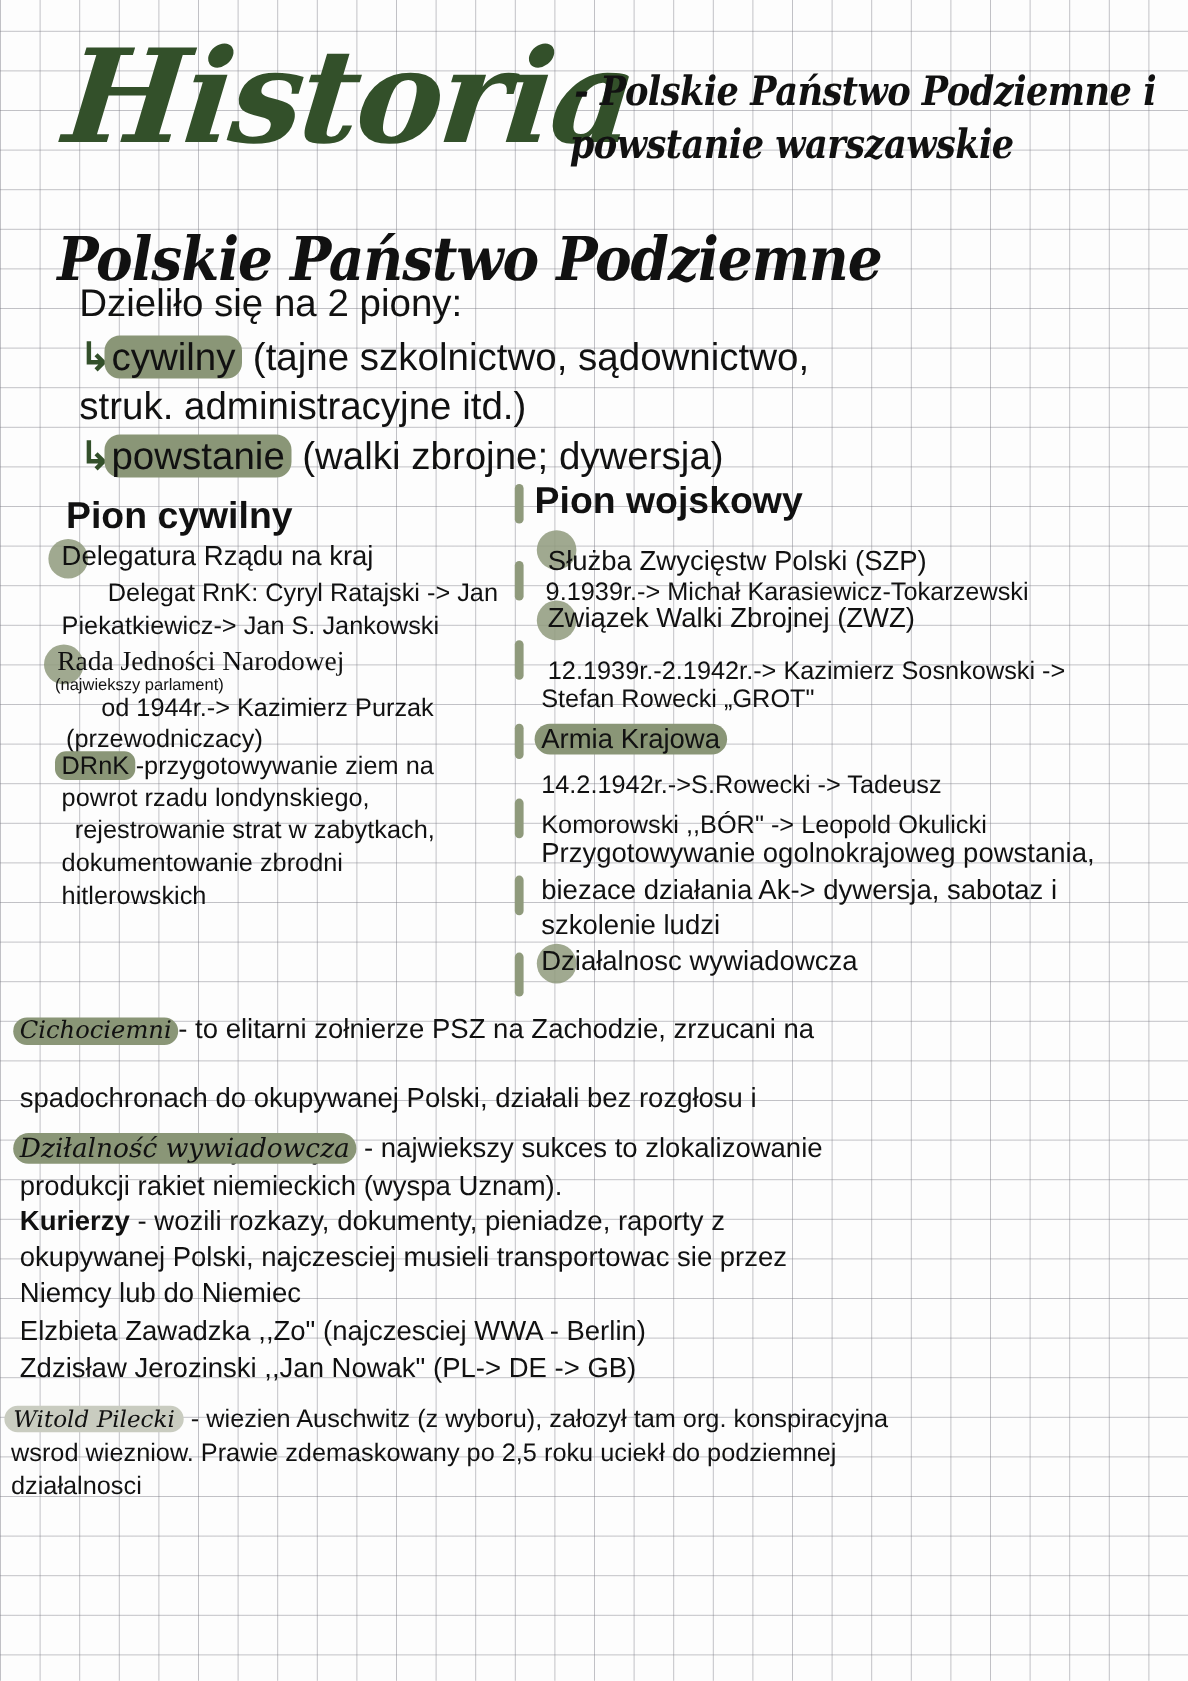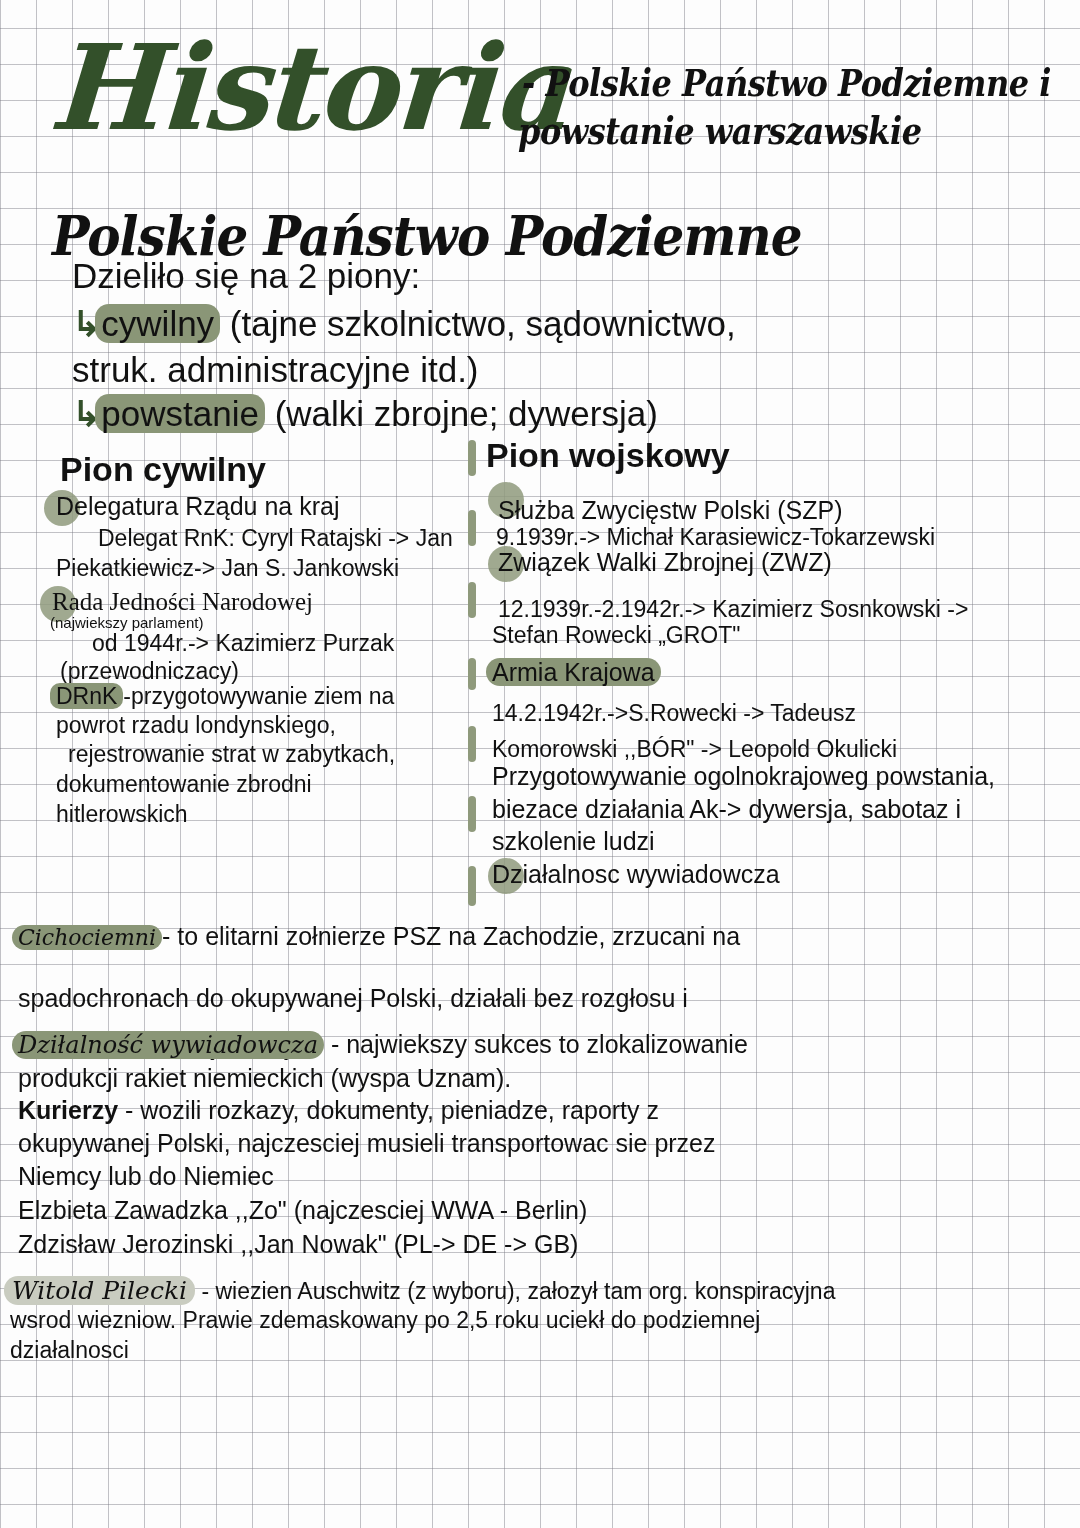--- a/index.html
+++ b/index.html
@@ -125,16 +125,16 @@
 
 <div class="abs med" style="left:18px; top:1096px;">
   <span style="font-weight:bold;">Kurierzy</span><span> - wozili rozkazy, dokumenty, pieniadze, raporty z</span>
 </div>
 <div class="abs med" style="left:18px; top:1129px;">okupywanej Polski, najczesciej musieli transportowac sie przez</div>
 <div class="abs med" style="left:18px; top:1162px;">Niemcy lub do Niemiec</div>
 <div class="abs med" style="left:18px; top:1196px;">Elzbieta Zawadzka ,,Zo" (najczesciej WWA - Berlin)</div>
 <div class="abs med" style="left:18px; top:1230px;">Zdzisław Jerozinski ,,Jan Nowak" (PL-&gt; DE -&gt; GB)</div>
 
 <div class="abs sm" style="left:12px; top:1276px;">
-  <span class="hl-light script" style="font-size:25px;">Witold Pilecki</span><span> - wiezien Auschwitz (z wyboru), załozył tam org. konspiracyjna</span>
+  <span class="hl-light script" style="font-size:21px;">Witold Pilecki</span><span> - wiezien Auschwitz (z wyboru), załozył tam org. konspiracyjna</span>
 </div>
 <div class="abs sm" style="left:10px; top:1307px;">wsrod wiezniow. Prawie zdemaskowany po 2,5 roku uciekł do podziemnej</div>
 <div class="abs sm" style="left:10px; top:1337px;">działalnosci</div>
 
 </body></html>

